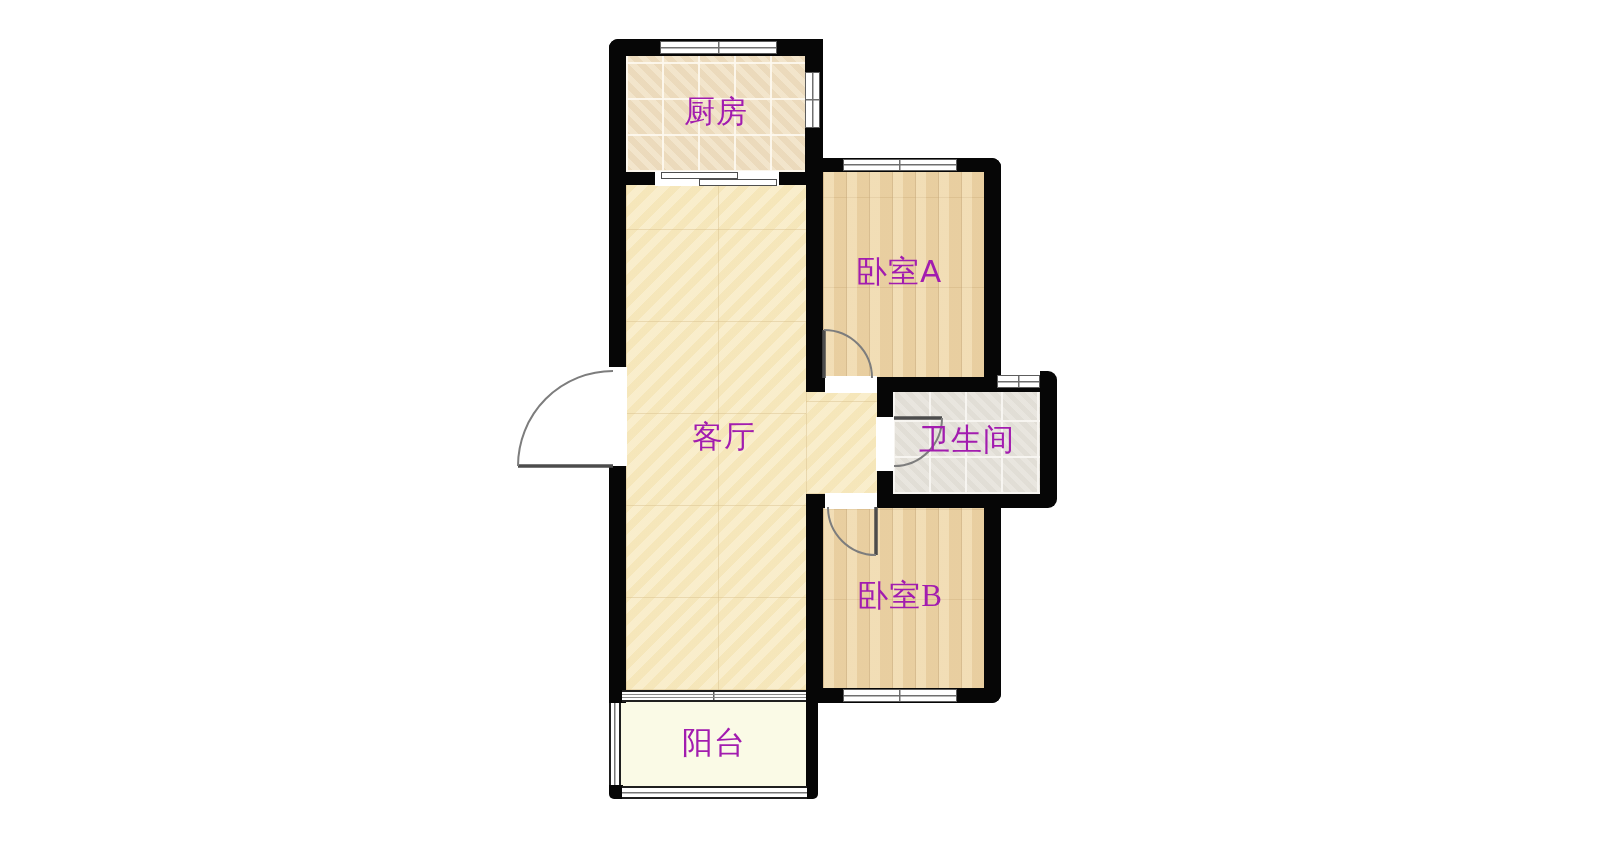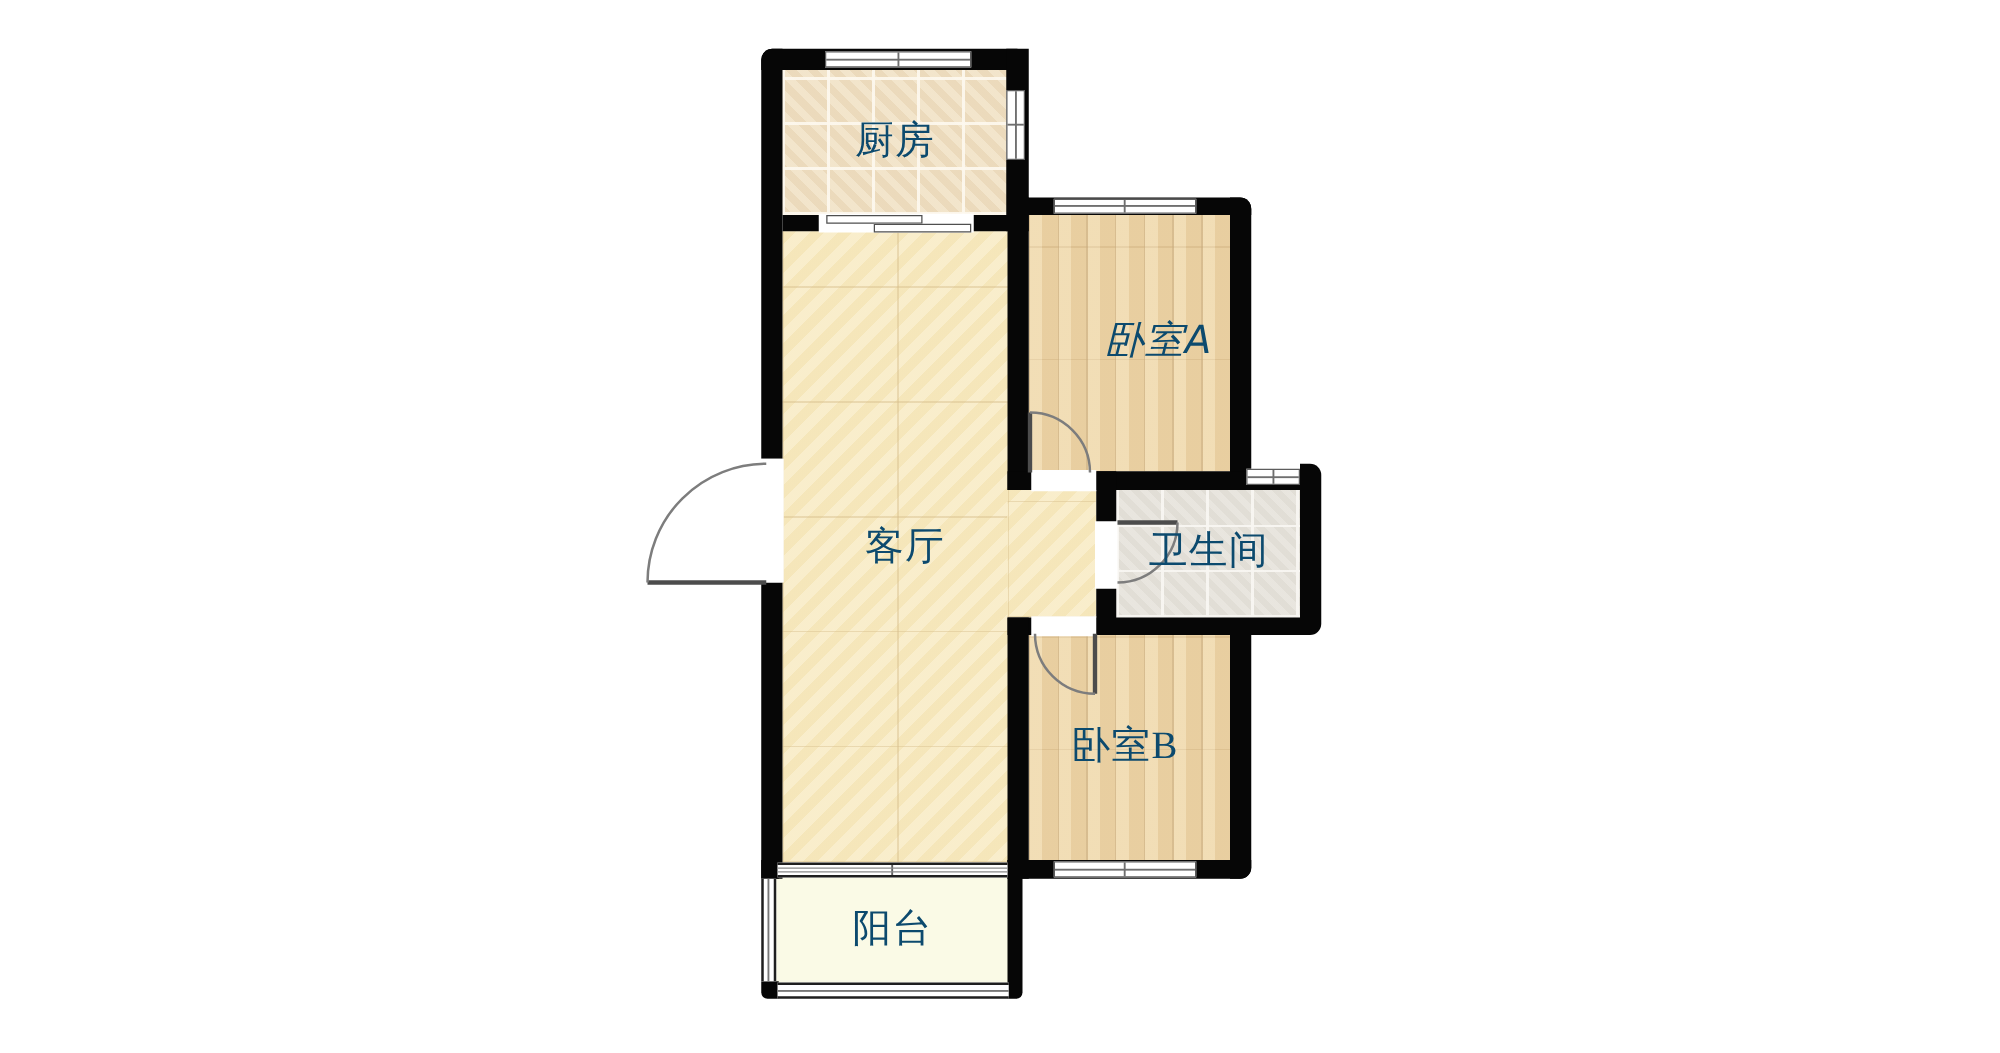--- a/index.html
+++ b/index.html
@@ -78,21 +78,21 @@
     background:#ffffff;border:1.5px solid #4f4f4f;}
 
   
   .doors{position:absolute;left:0;top:0;z-index:6;pointer-events:none;}
   .door-arc{fill:none;stroke:#7d7d7d;stroke-width:2;}
   .door-leaf{fill:none;stroke:#4c4c4c;stroke-width:3.5;}
 
   
   .room-label{
     position:absolute;z-index:7;transform:translate(-50%,-50%);
-    font-size:31px;color:#0c4a6e;white-space:nowrap;letter-spacing:1px;
+    font-size:31px;color:#a21caf;white-space:nowrap;letter-spacing:1px;
   }
 </style>
 </head>
 <body>
 
 <div class="canvas">
 
   <div class="floor kitchen-floor" style="left:626px;top:56px;width:180px;height:116px;"></div>
   <div class="floor living-floor" style="left:626px;top:185px;width:181px;height:505px;"></div>
   <div class="floor living-floor" style="left:806px;top:392px;width:71px;height:102px;"></div>
@@ -143,19 +143,19 @@
     <path class="door-arc" d="M 518 466 A 95 95 0 0 1 613 371"></path>
     <path class="door-leaf" d="M 824 378 L 824 330"></path>
     <path class="door-arc" d="M 824 330 A 48 48 0 0 1 872 378"></path>
     <path class="door-leaf" d="M 894 418 L 942 418"></path>
     <path class="door-arc" d="M 942 418 A 48 48 0 0 1 894 466"></path>
     <path class="door-leaf" d="M 876 507 L 876 555"></path>
     <path class="door-arc" d="M 876 555 A 48 48 0 0 1 828 507"></path>
   </svg>
 
   <div class="room-label" style="left:716px;top:112px;">厨房</div>
-  <div class="room-label" style="left:927px;top:272px;font-style:italic;">卧室A</div>
+  <div class="room-label" style="left:899px;top:272px;">卧室A</div>
   <div class="room-label" style="left:724px;top:437px;">客厅</div>
   <div class="room-label" style="left:967px;top:440px;">卫生间</div>
   <div class="room-label" style="left:900px;top:596px;font-family:Liberation Serif, serif;">卧室B</div>
   <div class="room-label" style="left:714px;top:743px;">阳台</div>
 
 </div>
 
 </body></html>

